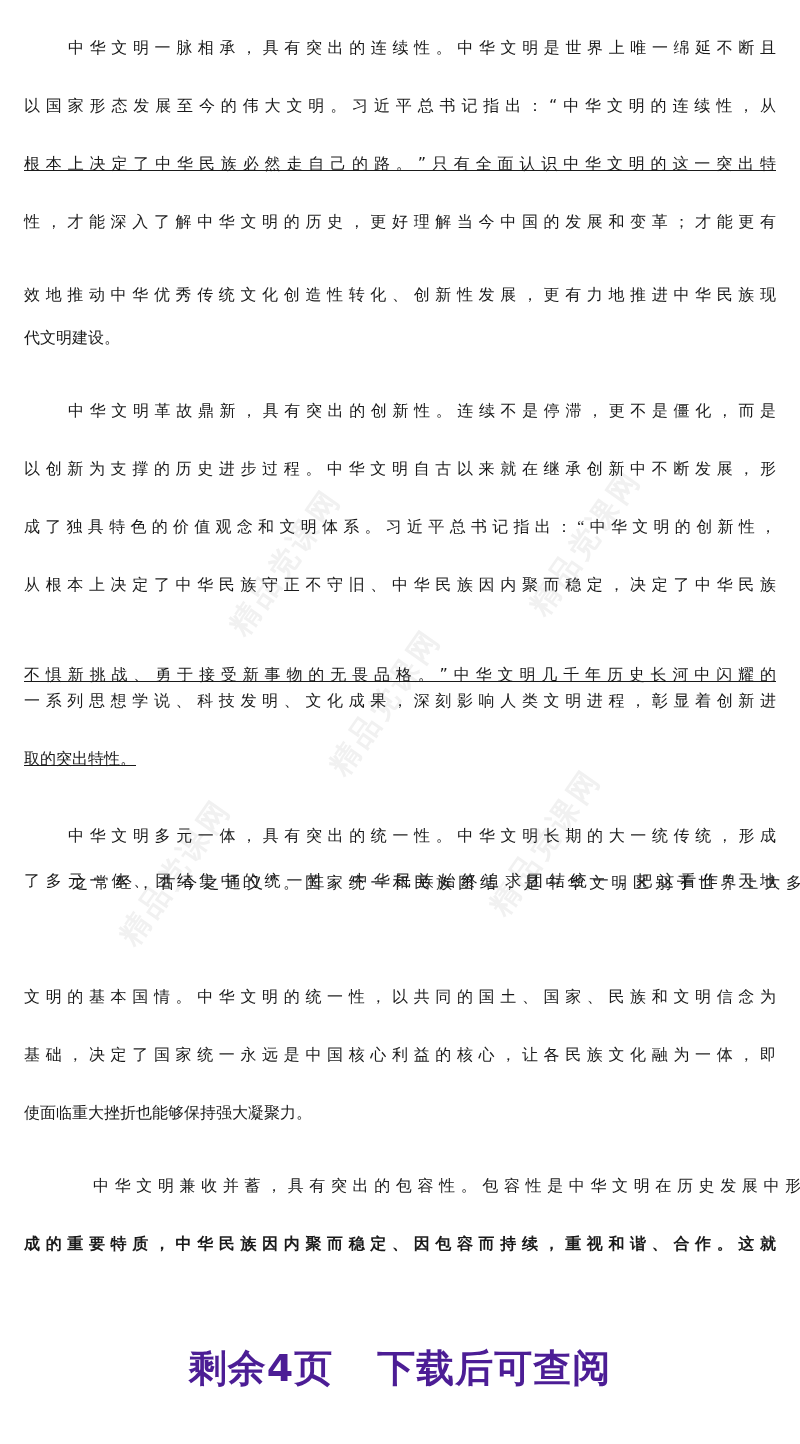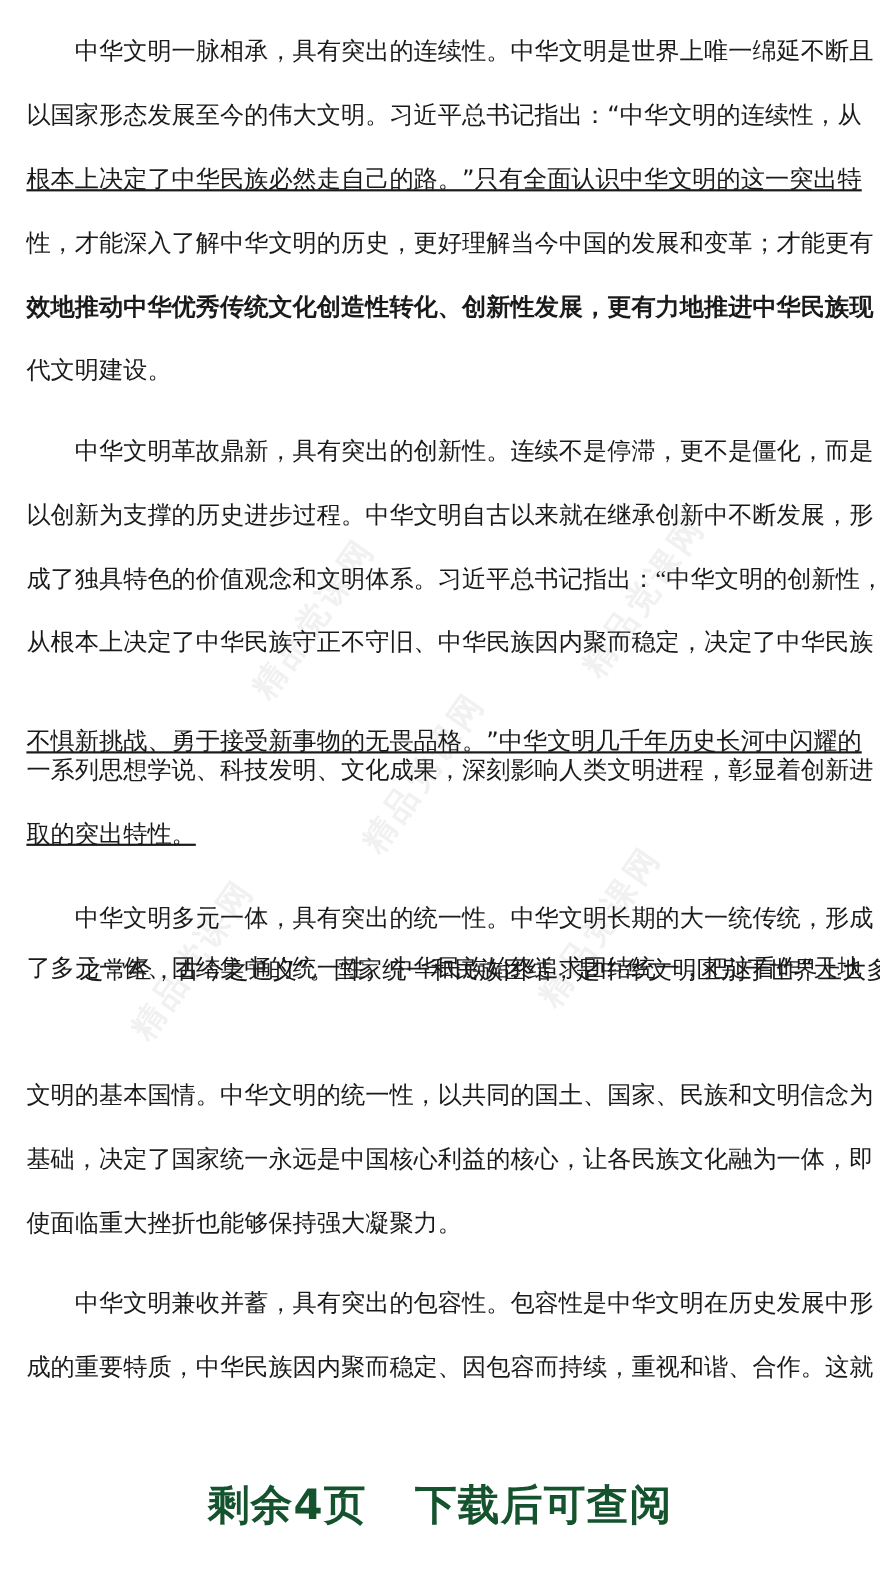--- a/index.html
+++ b/index.html
@@ -20,21 +20,21 @@
     left: 0; top: 0;
     width: 800px;
     height: 1444px;
   }
   .line {
     position: absolute;
     left: 24px;
     width: 752px;
     height: 30px;
     line-height: 30px;
-    font-size: 22px;
+    font-size: 16px;
     white-space: nowrap;
     text-align: justify;
     text-align-last: justify;
     letter-spacing: 0;
   }
   .line.indent { left: 68px; width: 708px; }
   .line.last { text-align-last: left; }
   .watermark {
     position: absolute;
     font-size: 30px;
@@ -48,21 +48,21 @@
   }
   .banner {
     position: absolute;
     left: 0;
     top: 1340px;
     width: 800px;
     height: 56px;
     text-align: center;
     font-size: 38px;
     font-weight: bold;
-    color: #14532d;
+    color: #4c1d95;
     line-height: 56px;
     letter-spacing: 1px;
     font-family: "DejaVu Sans", "Liberation Sans", sans-serif;
   }
   .banner .gap { display: inline-block; width: 44px; }
 </style>
 </head>
 <body>
 
 <div class="page">
@@ -71,21 +71,21 @@
   <div class="watermark" style="left:520px; top:600px;">精品党课网</div>
   <div class="watermark" style="left:320px; top:760px;">精品党课网</div>
   <div class="watermark" style="left:110px; top:930px;">精品党课网</div>
   <div class="watermark" style="left:480px; top:900px;">精品党课网</div>
 
   <div>
     <div class="line indent" style="top:33px;">中华文明一脉相承，具有突出的连续性。中华文明是世界上唯一绵延不断且</div>
     <div class="line" style="top:91px;">以国家形态发展至今的伟大文明。习近平总书记指出：“中华文明的连续性，从</div>
     <div class="line" style="top:149px;text-decoration:underline;">根本上决定了中华民族必然走自己的路。”只有全面认识中华文明的这一突出特</div>
     <div class="line" style="top:207px;">性，才能深入了解中华文明的历史，更好理解当今中国的发展和变革；才能更有</div>
-    <div class="line" style="top:265px;font-weight:bold;">效地推动中华优秀传统文化创造性转化、创新性发展，更有力地推进中华民族现</div>
+    <div class="line" style="top:280px;">效地推动中华优秀传统文化创造性转化、创新性发展，更有力地推进中华民族现</div>
     <div class="line last" style="top:323px;">代文明建设。</div>
   </div>
 
   <div>
     <div class="line indent" style="top:396px;">中华文明革故鼎新，具有突出的创新性。连续不是停滞，更不是僵化，而是</div>
     <div class="line" style="top:454px;">以创新为支撑的历史进步过程。中华文明自古以来就在继承创新中不断发展，形</div>
     <div class="line" style="top:512px;font-family:Liberation Serif, serif;">成了独具特色的价值观念和文明体系。习近平总书记指出：“中华文明的创新性，</div>
     <div class="line" style="top:570px;">从根本上决定了中华民族守正不守旧、中华民族因内聚而稳定，决定了中华民族</div>
     <div class="line" style="top:660px;text-decoration:underline;">不惧新挑战、勇于接受新事物的无畏品格。”中华文明几千年历史长河中闪耀的</div>
     <div class="line" style="top:686px;">一系列思想学说、科技发明、文化成果，深刻影响人类文明进程，彰显着创新进</div>
@@ -95,21 +95,21 @@
   <div>
     <div class="line indent" style="top:808px;margin-top:13px;">中华文明多元一体，具有突出的统一性。中华文明长期的大一统传统，形成</div>
     <div class="line" style="top:866px;">了多元一体、团结集中的统一性。中华民族始终追求团结统一，把这看作“天地</div>
     <div class="line" style="top:868px;margin-left:48px;">之常经，古今之通义”。国家统一和民族团结，是中华文明区别于世界上大多数</div>
     <div class="line" style="top:982px;">文明的基本国情。中华文明的统一性，以共同的国土、国家、民族和文明信念为</div>
     <div class="line" style="top:1040px;">基础，决定了国家统一永远是中国核心利益的核心，让各民族文化融为一体，即</div>
     <div class="line last" style="top:1098px;">使面临重大挫折也能够保持强大凝聚力。</div>
   </div>
 
   <div>
-    <div class="line indent" style="top:1171px;">中华文明兼收并蓄，具有突出的包容性。包容性是中华文明在历史发展中形</div>
-    <div class="line" style="top:1229px;">成的重要特质，中华民族因内聚而稳定、因包容而持续，重视和谐、合作。这就</div>
+    <div class="line indent" style="top:1171px;margin-left:25px;">中华文明兼收并蓄，具有突出的包容性。包容性是中华文明在历史发展中形</div>
+    <div class="line" style="top:1229px;font-weight:bold;">成的重要特质，中华民族因内聚而稳定、因包容而持续，重视和谐、合作。这就</div>
   </div>
 
   <div class="banner">
     <span>剩余4页</span><span class="gap"></span><span>下载后可查阅</span>
   </div>
 
 </div>
 
 </body></html>

